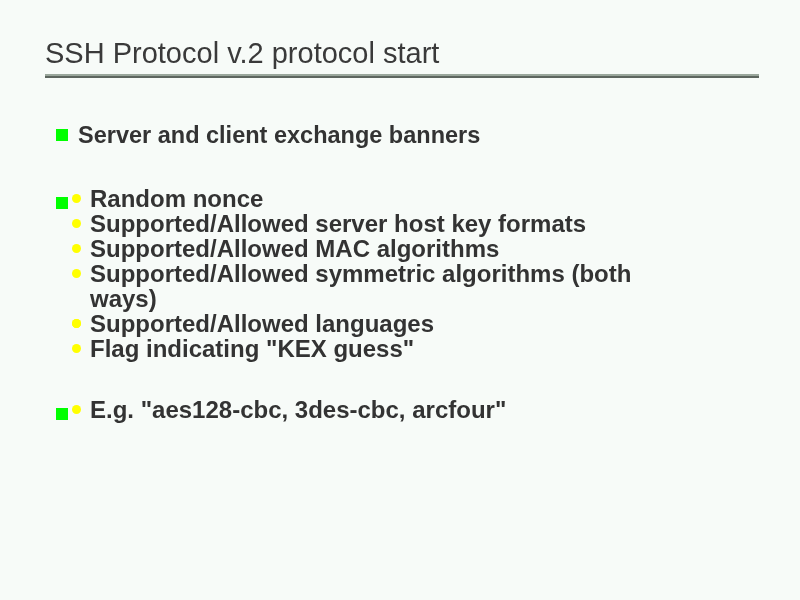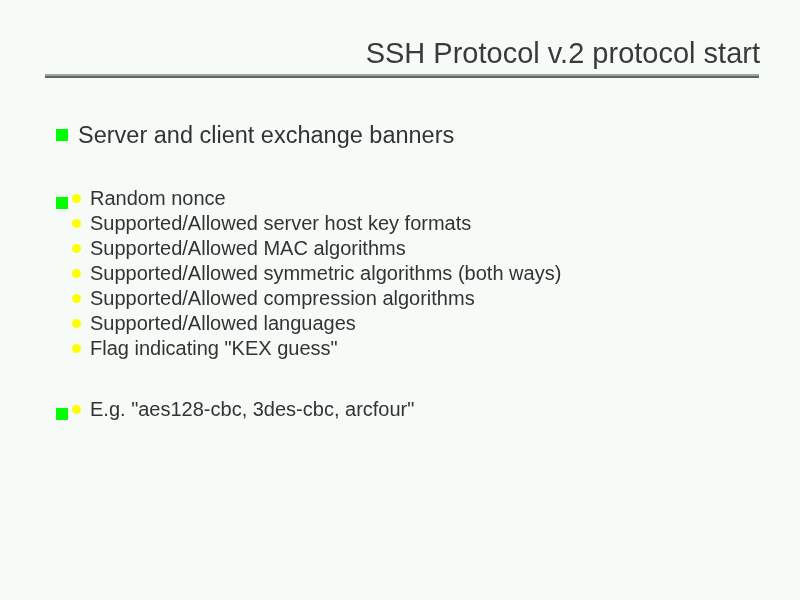--- a/index.html
+++ b/index.html
@@ -20,21 +20,20 @@
     height: 600px;
     box-sizing: border-box;
   }
 
   
   .title-block {
     position: absolute;
     left: 45px;
     top: 36px;
     width: 715px;
-    text-align: right;
   }
   .slide-title {
     font-size: 29px;
     font-weight: normal;
     line-height: 34px;
     color: #3a3a3a;
     letter-spacing: 0px;
     white-space: nowrap;
   }
   .title-rule {
@@ -45,20 +44,21 @@
     border-bottom: 2px solid #5d665f;
     box-sizing: border-box;
   }
 
   
   .body-block {
     position: absolute;
     left: 0;
     top: 118px;
     width: 668px;
+    font-weight: bold;
   }
 
   ul.level1 {
     list-style: none;
     margin: 0;
     padding: 0;
   }
   li.l1 {
     position: relative;
     padding-left: 78px;
@@ -81,21 +81,21 @@
   }
 
   ul.level2 {
     list-style: none;
     margin: 0;
     padding: 0;
   }
   li.l2 {
     position: relative;
     padding-left: 90px;
-    font-size: 20px;
+    font-size: 24px;
     line-height: 25px;
     color: #333333;
     margin: 0;
   }
   .dot-bullet {
     position: absolute;
     left: 72px;
     top: 8px;
     width: 9px;
     height: 9px;
@@ -143,21 +143,20 @@
           <li class="l2">
             <span class="dot-bullet"></span>
             <span>Supported/Allowed MAC algorithms</span>
           </li>
           <li class="l2">
             <span class="dot-bullet"></span>
             <span>Supported/Allowed symmetric algorithms (both ways)</span>
           </li>
           <li class="l2">
             <span class="dot-bullet"></span>
-            <span>Supported/Allowed compression algorithms</span>
           </li>
           <li class="l2">
             <span class="dot-bullet"></span>
             <span>Supported/Allowed languages</span>
           </li>
           <li class="l2">
             <span class="dot-bullet"></span>
             <span>Flag indicating "KEX guess"</span>
           </li>
         </ul>

